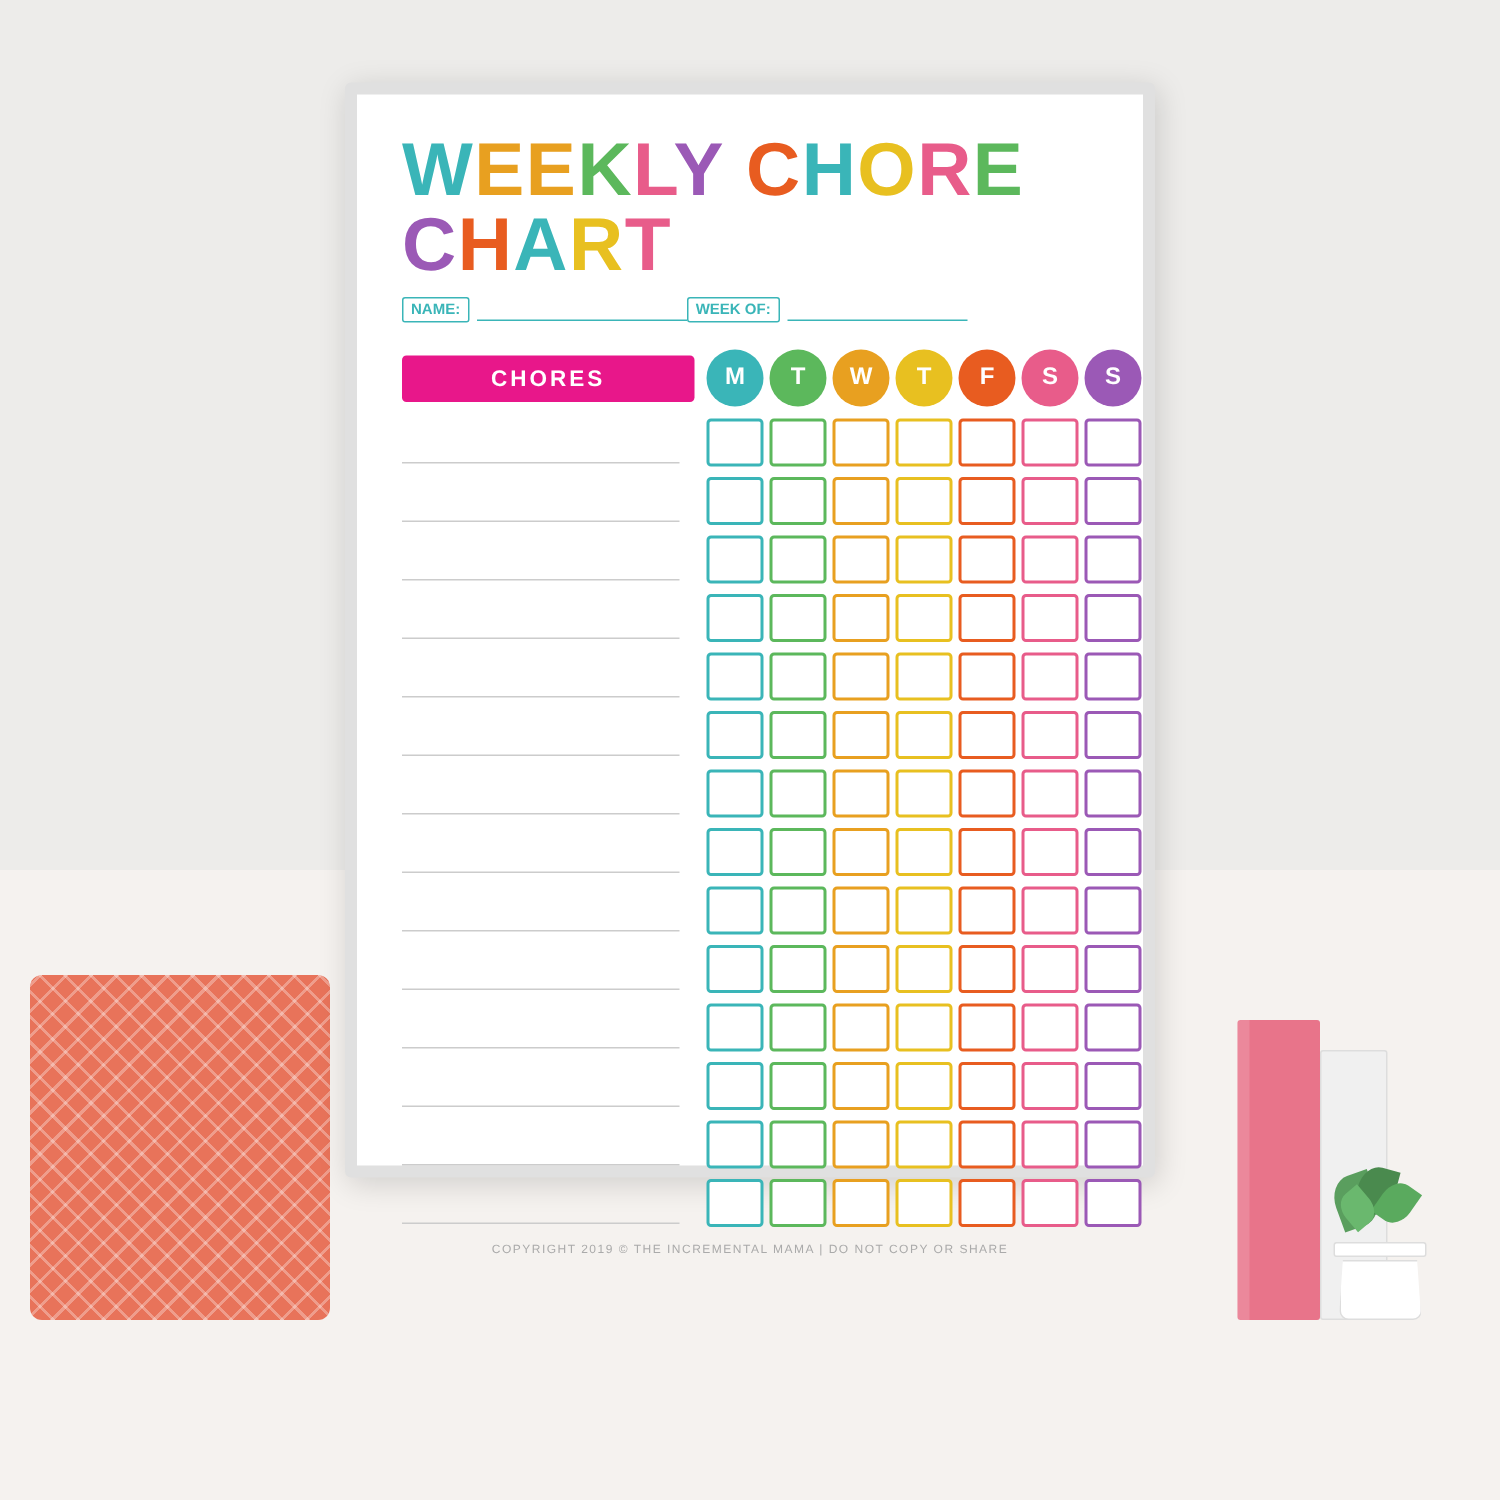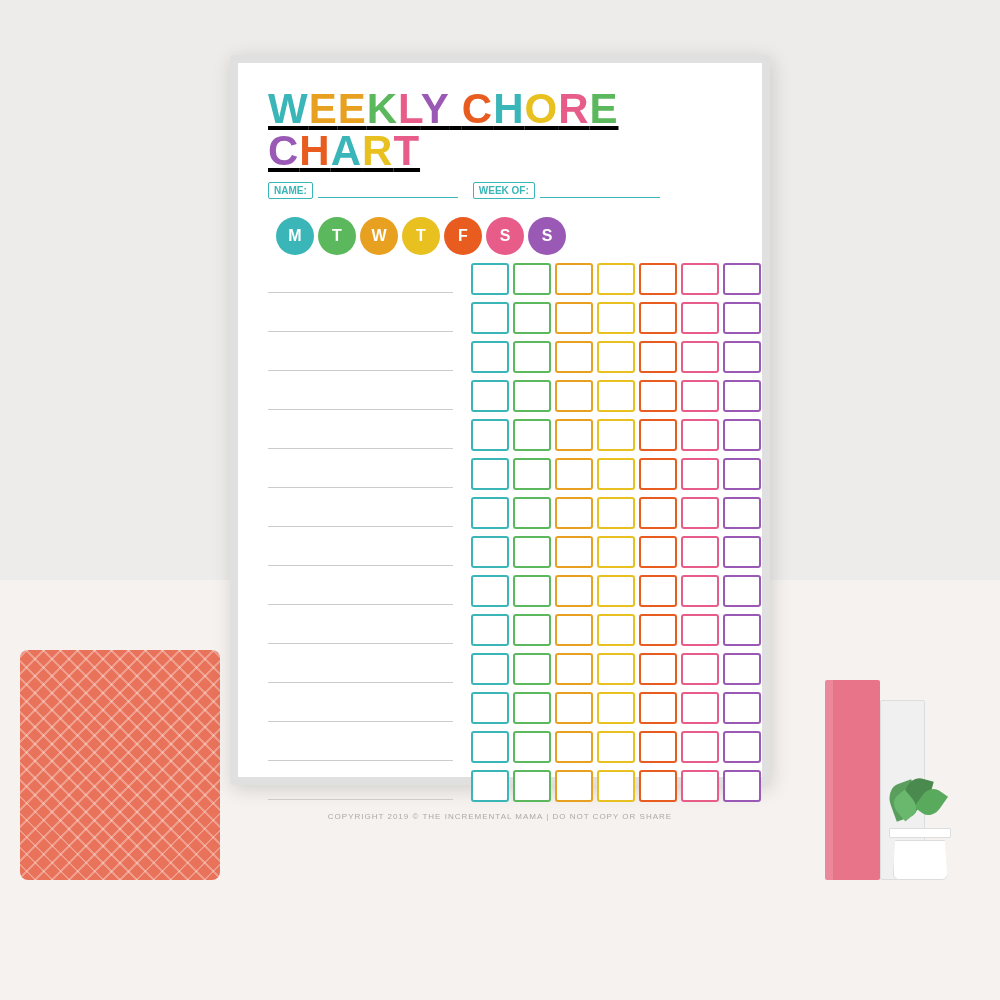--- a/index.html
+++ b/index.html
@@ -161,27 +161,26 @@
       border-radius: 4px;
       box-shadow: 2px 4px 20px rgba(0,0,0,0.15);
       padding: 25px 30px 15px 30px;
       display: flex;
       flex-direction: column;
       align-items: center;
     }
 
     
     .chart-title {
-      font-size: 42px;
+      font-size: 50px;
       font-weight: 900;
       text-transform: uppercase;
       letter-spacing: 1px;
       margin-bottom: 10px;
       line-height: 1;
-      text-decoration: underline;
     }
     .title-w { color: #3ab5b8; }
     .title-e { color: #e8a020; }
     .title-e2 { color: #e8a020; }
     .title-k { color: #5cb85c; }
     .title-l { color: #e85c8a; }
     .title-y { color: #9b59b6; }
     .title-c { color: #e85c20; }
     .title-h { color: #3ab5b8; }
     .title-o { color: #e8c020; }
@@ -189,21 +188,20 @@
     .title-e3 { color: #5cb85c; }
     .title-c2 { color: #9b59b6; }
     .title-h2 { color: #e85c20; }
     .title-a { color: #3ab5b8; }
     .title-r2 { color: #e8c020; }
     .title-t { color: #e85c8a; }
 
     
     .fields-row {
       display: flex;
-      gap: 15px;
       margin-bottom: 18px;
       width: 100%;
     }
     .field-group {
       display: flex;
       align-items: center;
       gap: 5px;
     }
     .field-label {
       font-size: 10px;
@@ -351,20 +349,21 @@
       </div>
       <div class="field-group">
         <span class="field-label">WEEK OF:</span>
         <div class="field-line-week"></div>
       </div>
     </div>
 
     <div class="chart-grid">
 
       <div class="grid-header">
+        <div class="chores-label-box">CHORES</div>
         <div class="day-circles">
           <div class="day-circle" style="background:#3ab5b8;">M</div>
           <div class="day-circle" style="background:#5cb85c;">T</div>
           <div class="day-circle" style="background:#e8a020;">W</div>
           <div class="day-circle" style="background:#e8c020;">T</div>
           <div class="day-circle" style="background:#e85c20;">F</div>
           <div class="day-circle" style="background:#e85c8a;">S</div>
           <div class="day-circle" style="background:#9b59b6;">S</div>
         </div>
       </div>

